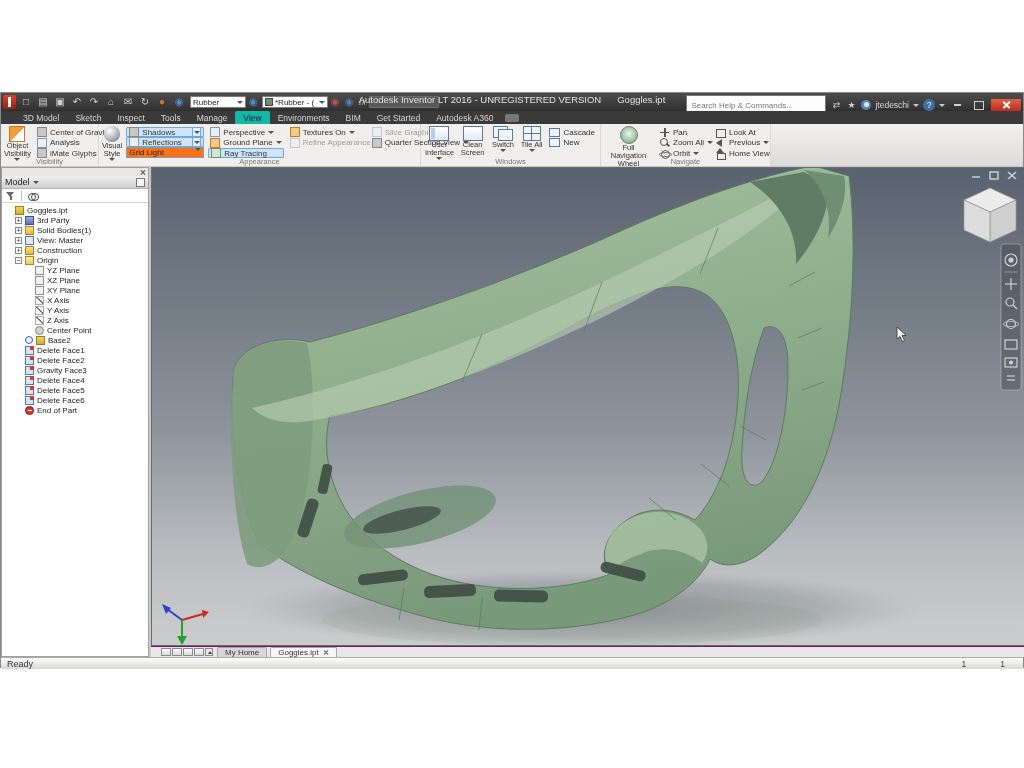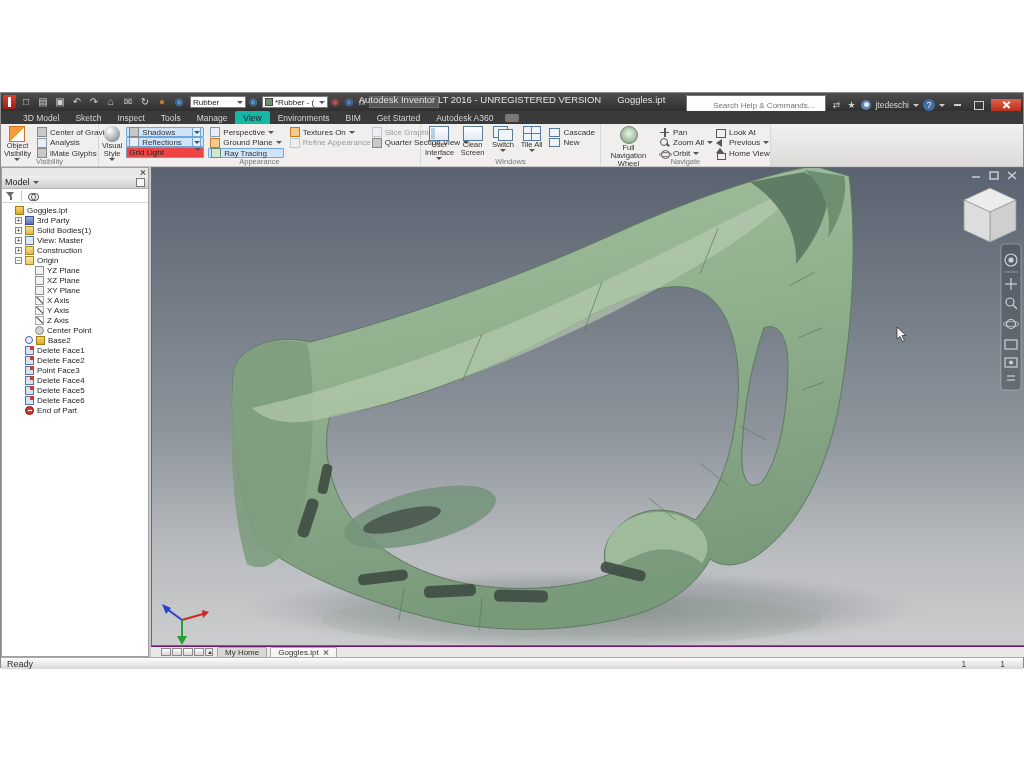--- a/index.html
+++ b/index.html
@@ -22,21 +22,21 @@
   .combo .fill { flex:1; }
   .swatch { width:8px; height:8px; background:#6f8f70; border:1px solid #445; }
   .car { width:0; height:0; border-left:3px solid transparent; border-right:3px solid transparent;
          border-top:3.5px solid #555; display:inline-block; }
   .car.lt { border-top-color:#ccc; }
   .fx { font-style:italic; font-size:9px; color:#bbb; padding:0 3px; }
   .dis-combo { width:70px; height:12px; background:#585858; border:1px solid #6a6a6a; }
   .tb-title { position:absolute; left:50%; transform:translateX(-50%); top:1px; font-size:9.5px;
               color:#e2e2e2; white-space:nowrap; display:flex; gap:16px; }
   .tb-right { position:absolute; right:2px; top:2px; display:flex; align-items:center; gap:4px; }
-  .search { width:140px; height:20px; font-size:8px; border:1px solid #777; background:#fdfdfd; padding:0 11px; color:#333;text-align:right; }
+  .search { width:140px; height:20px; font-size:8px; border:1px solid #777; background:#fdfdfd; padding:0 4px; color:#333; }
   .ti { color:#cfcfcf; font-size:9px; width:12px; text-align:center; }
   .avatar { width:10px; height:10px; border-radius:50%; background:#5b84b5; position:relative; }
   .avatar::after { content:""; position:absolute; left:2.5px; top:1.5px; width:5px; height:5px; border-radius:50%; background:#dfe8f2; }
   .uname { font-size:8.5px; color:#d8d8d8; }
   .helpbtn { width:12px; height:12px; border-radius:50%; background:#3e6ea5; color:#fff; font-size:8.5px;
              text-align:center; line-height:12px; }
   .wbtn { width:17px; height:13px; display:flex; align-items:center; justify-content:center; position:relative; }
   .wbtn.min::after { content:""; width:7px; height:2px; background:#cfcfcf; }
   .wbtn.max::after { content:""; width:8px; height:7px; border:1.5px solid #cfcfcf; }
   .wbtn.close { width:30px; background:linear-gradient(#e4604a,#b52a1a); border-radius:0 0 2px 2px; }
@@ -66,21 +66,21 @@
   .dis { opacity:.45; }
   .ric { display:inline-block; flex:none; }
   .ric-objvis { width:16px; height:16px; background:linear-gradient(135deg,#f59b3c 0 50%,#ffffff 50%); border:1px solid #c87820; }
   .ric-sphere { width:16px; height:16px; border-radius:50%; background:radial-gradient(circle at 35% 30%,#fff,#a8aeb6 60%,#5a6068); }
   .ric-wheel  { width:18px; height:18px; border-radius:50%; border:1px solid #708070;
                 background:radial-gradient(circle at 50% 42%,#eef4ee,#9fc0a0 62%,#6f906f); }
   .ric-s { width:10px; height:10px; border:1px solid #8899aa; background:#e8eef5; }
   .t-dark { background:#c8c8c8; border-color:#888; }
   .t-green { background:#cfe6cf; border-color:#6f906f; }
   .t-orange { background:#f5c88c; border-color:#c87820; }
-  .gridcombo { width:78px; height:11px; background:#ef4444; border:1px solid #7f9db9; display:flex;
+  .gridcombo { width:78px; height:11px; background:#f97316; border:1px solid #7f9db9; display:flex;
                font-size:8px; color:#222; padding:0 2px;gap:12px; }
   .gridcombo .fill { flex:1; }
   .carbox { border:1px solid #70a8dd; background:#dfeefc; width:9px; height:10px; display:flex;
             align-items:center; justify-content:center; margin-left:1px; }
   .ric-win { width:20px; height:15px; border:1px solid #5a7a9a; background:linear-gradient(#ffffff,#dfe9f2); position:relative; }
   .ric-win.ui::after { content:""; position:absolute; left:1px; top:1px; bottom:1px; width:4px; background:#b8cfe0; }
   .ric-switch { width:20px; height:15px; position:relative; }
   .ric-switch::before, .ric-switch::after { content:""; position:absolute; width:13px; height:10px;
       border:1px solid #5a7a9a; background:#eef4fa; }
   .ric-switch::before { left:0; top:0; } .ric-switch::after { right:0; bottom:0; }
@@ -512,21 +512,21 @@
           <span class="tlabel">Delete Face1</span>
         </div>
         <div class="trow" style="padding-left: 13px;">
           <span class="texp none"></span>
           <span class="tic ti-delface"></span>
           <span class="tlabel">Delete Face2</span>
         </div>
         <div class="trow" style="padding-left: 13px;">
           <span class="texp none"></span>
           <span class="tic ti-delface"></span>
-          <span class="tlabel">Point Face3</span>
+          <span class="tlabel">Gravity Face3</span>
         </div>
         <div class="trow" style="padding-left: 13px;">
           <span class="texp none"></span>
           <span class="tic ti-delface"></span>
           <span class="tlabel">Delete Face4</span>
         </div>
         <div class="trow" style="padding-left: 13px;">
           <span class="texp none"></span>
           <span class="tic ti-delface"></span>
           <span class="tlabel">Delete Face5</span>

